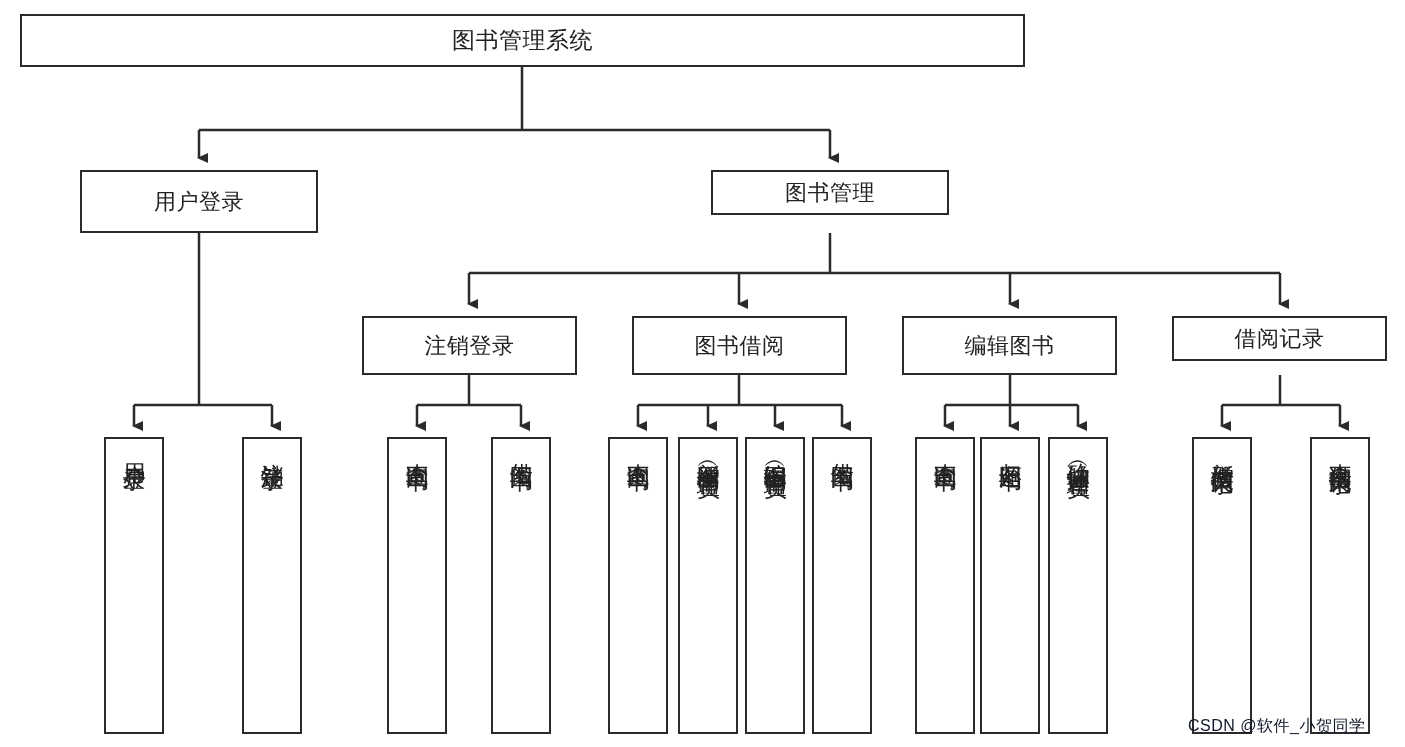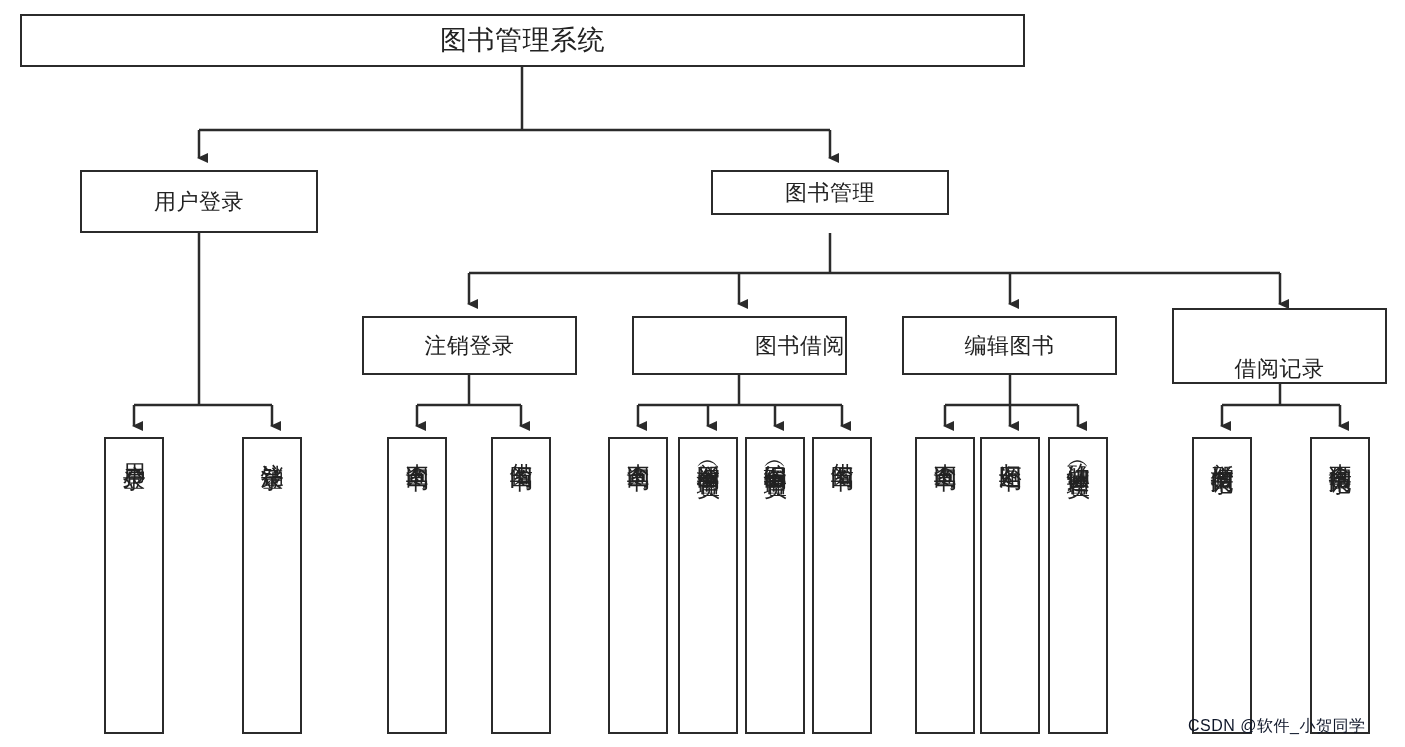--- a/index.html
+++ b/index.html
@@ -39,21 +39,21 @@
   .node .lbl {
     display: block;
     line-height: 1.18;
     letter-spacing: 0.5px;
   }
   
   .node.h .lbl {
     font-size: 22px;
     white-space: nowrap;
   }
-  .node.root .lbl { font-size: 27px; }
+  .node.root .lbl { font-size: 23px; }
   
   .node.v {
     align-items: flex-start;
     justify-content: center;
     padding-top: 6px;
   }
   .node.v .lbl {
     writing-mode: vertical-rl;
     text-orientation: upright;
     font-size: 23px;
@@ -134,27 +134,27 @@
   <div class="node h" style="left:80px; top:170px; width:238px; height:63px;">
     <span class="lbl">用户登录</span>
   </div>
   <div class="node h" style="left:711px; top:170px; width:238px; height:45px;">
     <span class="lbl">图书管理</span>
   </div>
 
   <div class="node h" style="left:362px; top:316px; width:215px; height:59px;">
     <span class="lbl">注销登录</span>
   </div>
-  <div class="node h" style="left:632px; top:316px; width:215px; height:59px;justify-content:flex-end;">
+  <div class="node h" style="left:632px; top:316px; width:215px; height:59px;">
     <span class="lbl">图书借阅</span>
   </div>
   <div class="node h" style="left:902px; top:316px; width:215px; height:59px;">
     <span class="lbl">编辑图书</span>
   </div>
-  <div class="node h" style="left:1172px; top:308px; width:215px; height:76px;align-items:flex-end;">
+  <div class="node h" style="left:1172px; top:316px; width:215px; height:45px;">
     <span class="lbl">借阅记录</span>
   </div>
 
   <div class="node v" style="left:104px; top:437px; width:60px; height:297px;">
     <span class="lbl">用户登录</span>
   </div>
   <div class="node v" style="left:242px; top:437px; width:60px; height:297px;">
     <span class="lbl">注销登录</span>
   </div>
 

